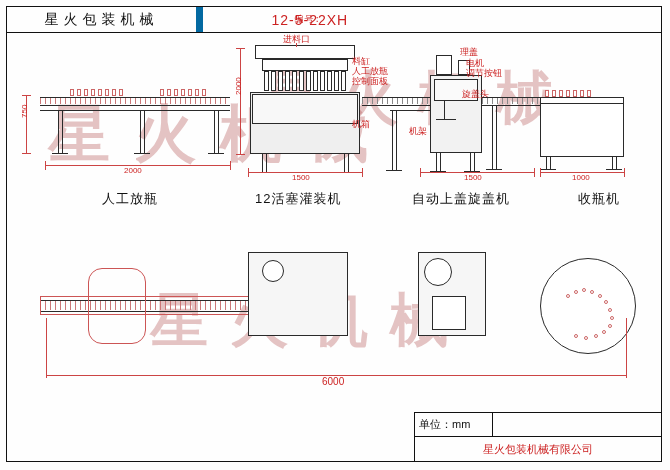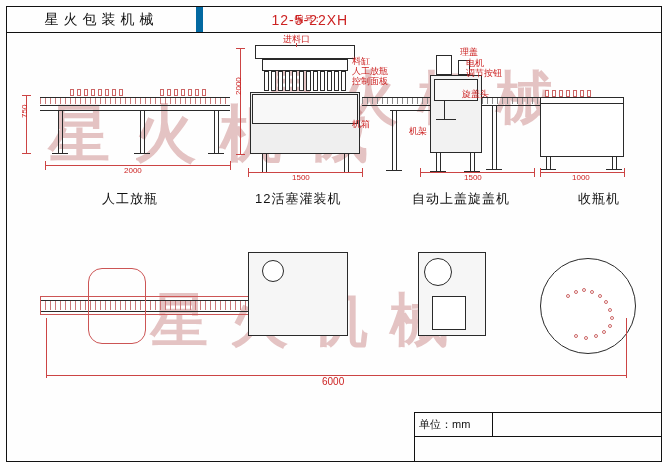--- a/index.html
+++ b/index.html
@@ -311,16 +311,17 @@
   <div class="red-ln" style="left:46px;top:375px;width:580px;height:1px;"></div>
   <div class="red-ln" style="left:46px;top:318px;width:1px;height:60px;"></div>
   <div class="red-ln" style="left:626px;top:318px;width:1px;height:60px;"></div>
   <div class="dim" style="left:322px;top:376px;font-size:10px;">6000</div>
 
   <div class="btm-block">
     <div class="btm-row">
       <div class="btm-c1">单位：mm</div>
     </div>
     <div class="btm-row">
+      <div class="btm-c2 red">星火包装机械有限公司</div>
     </div>
   </div>
 
 </div>
 
 </body></html>

